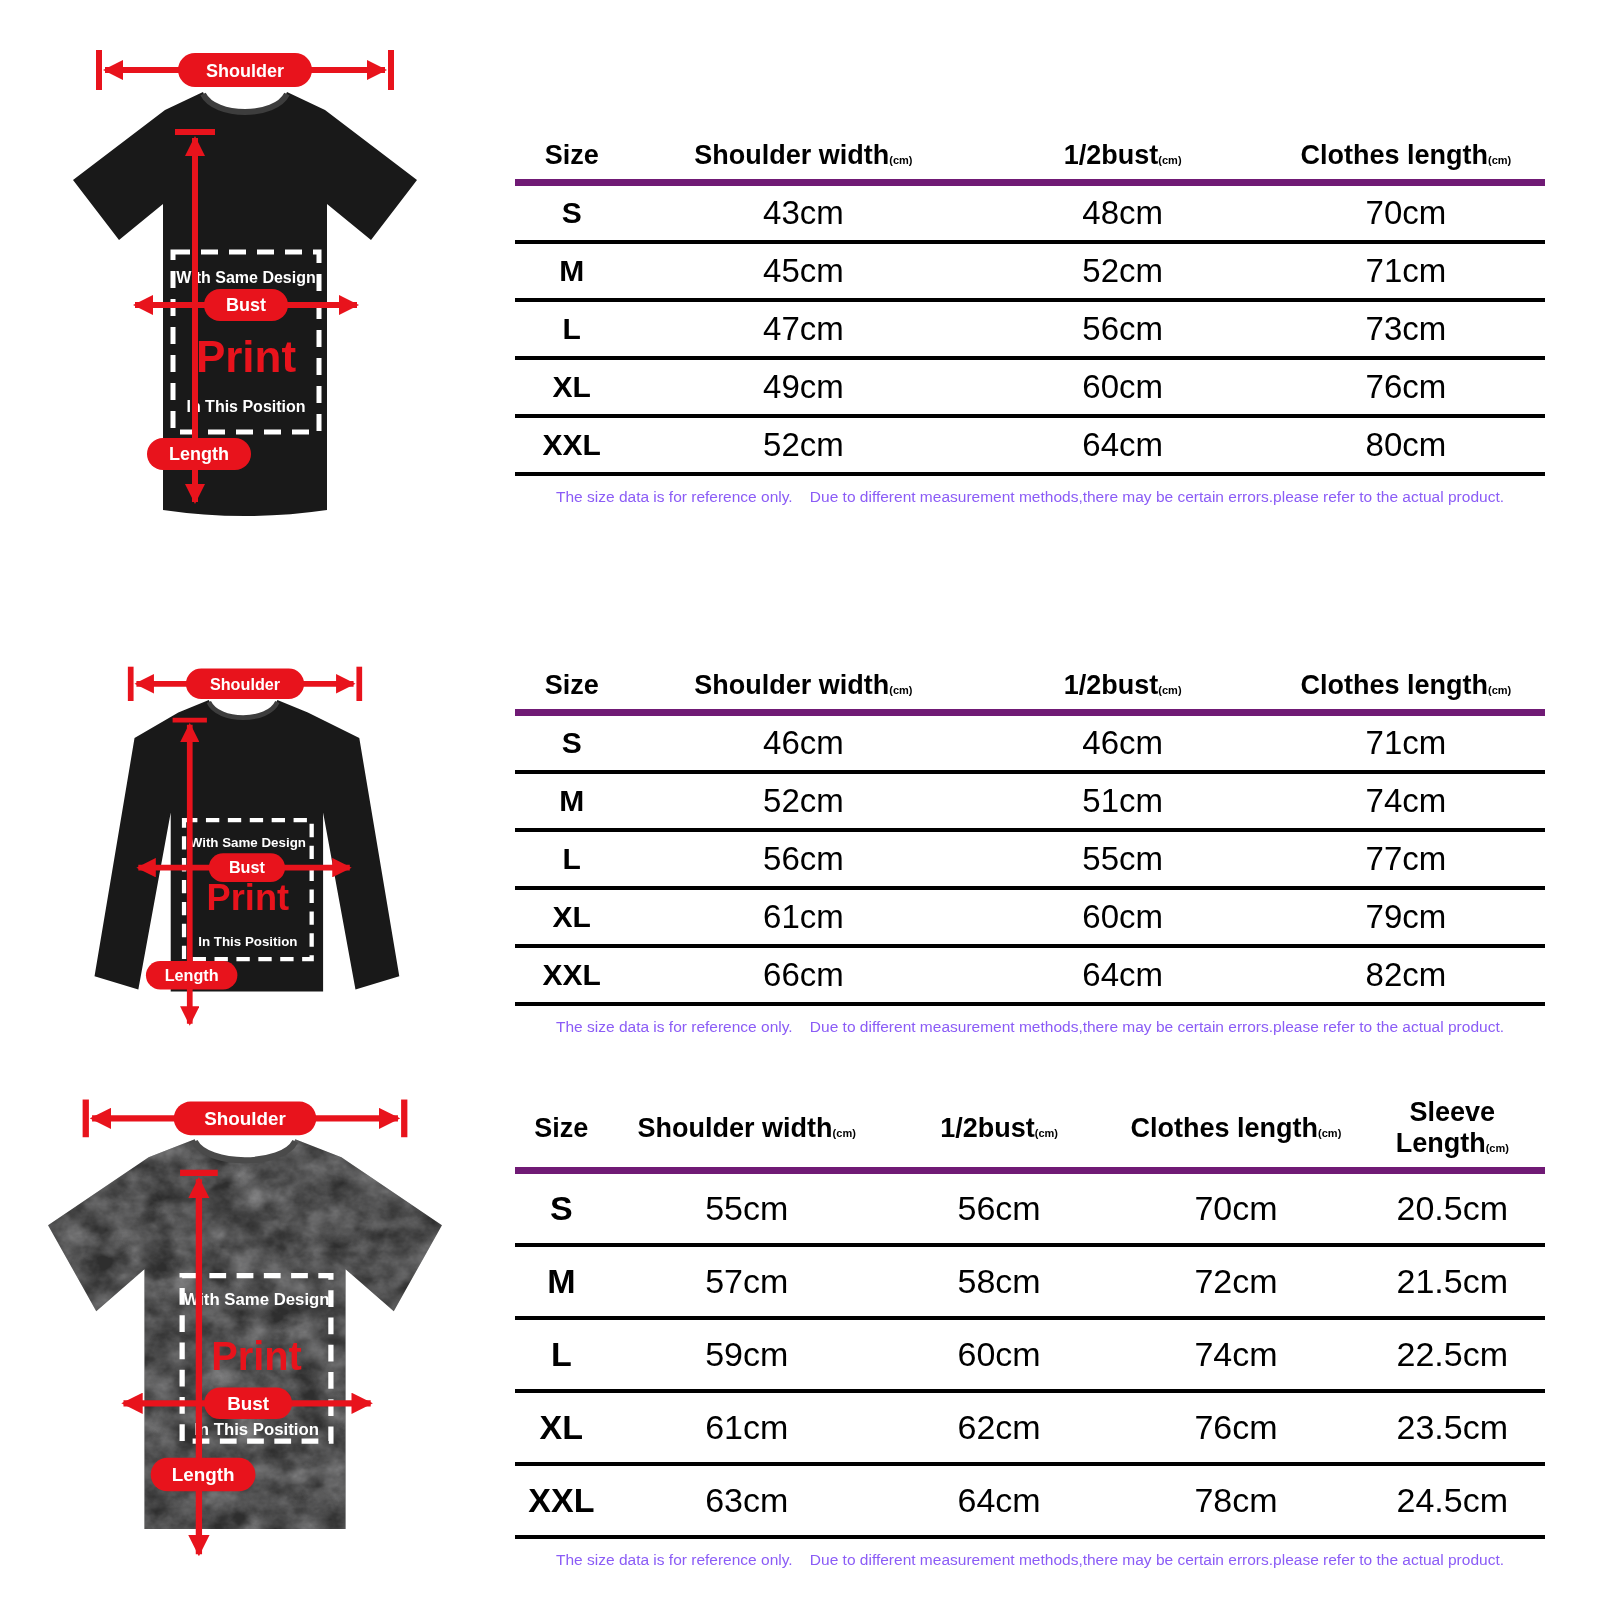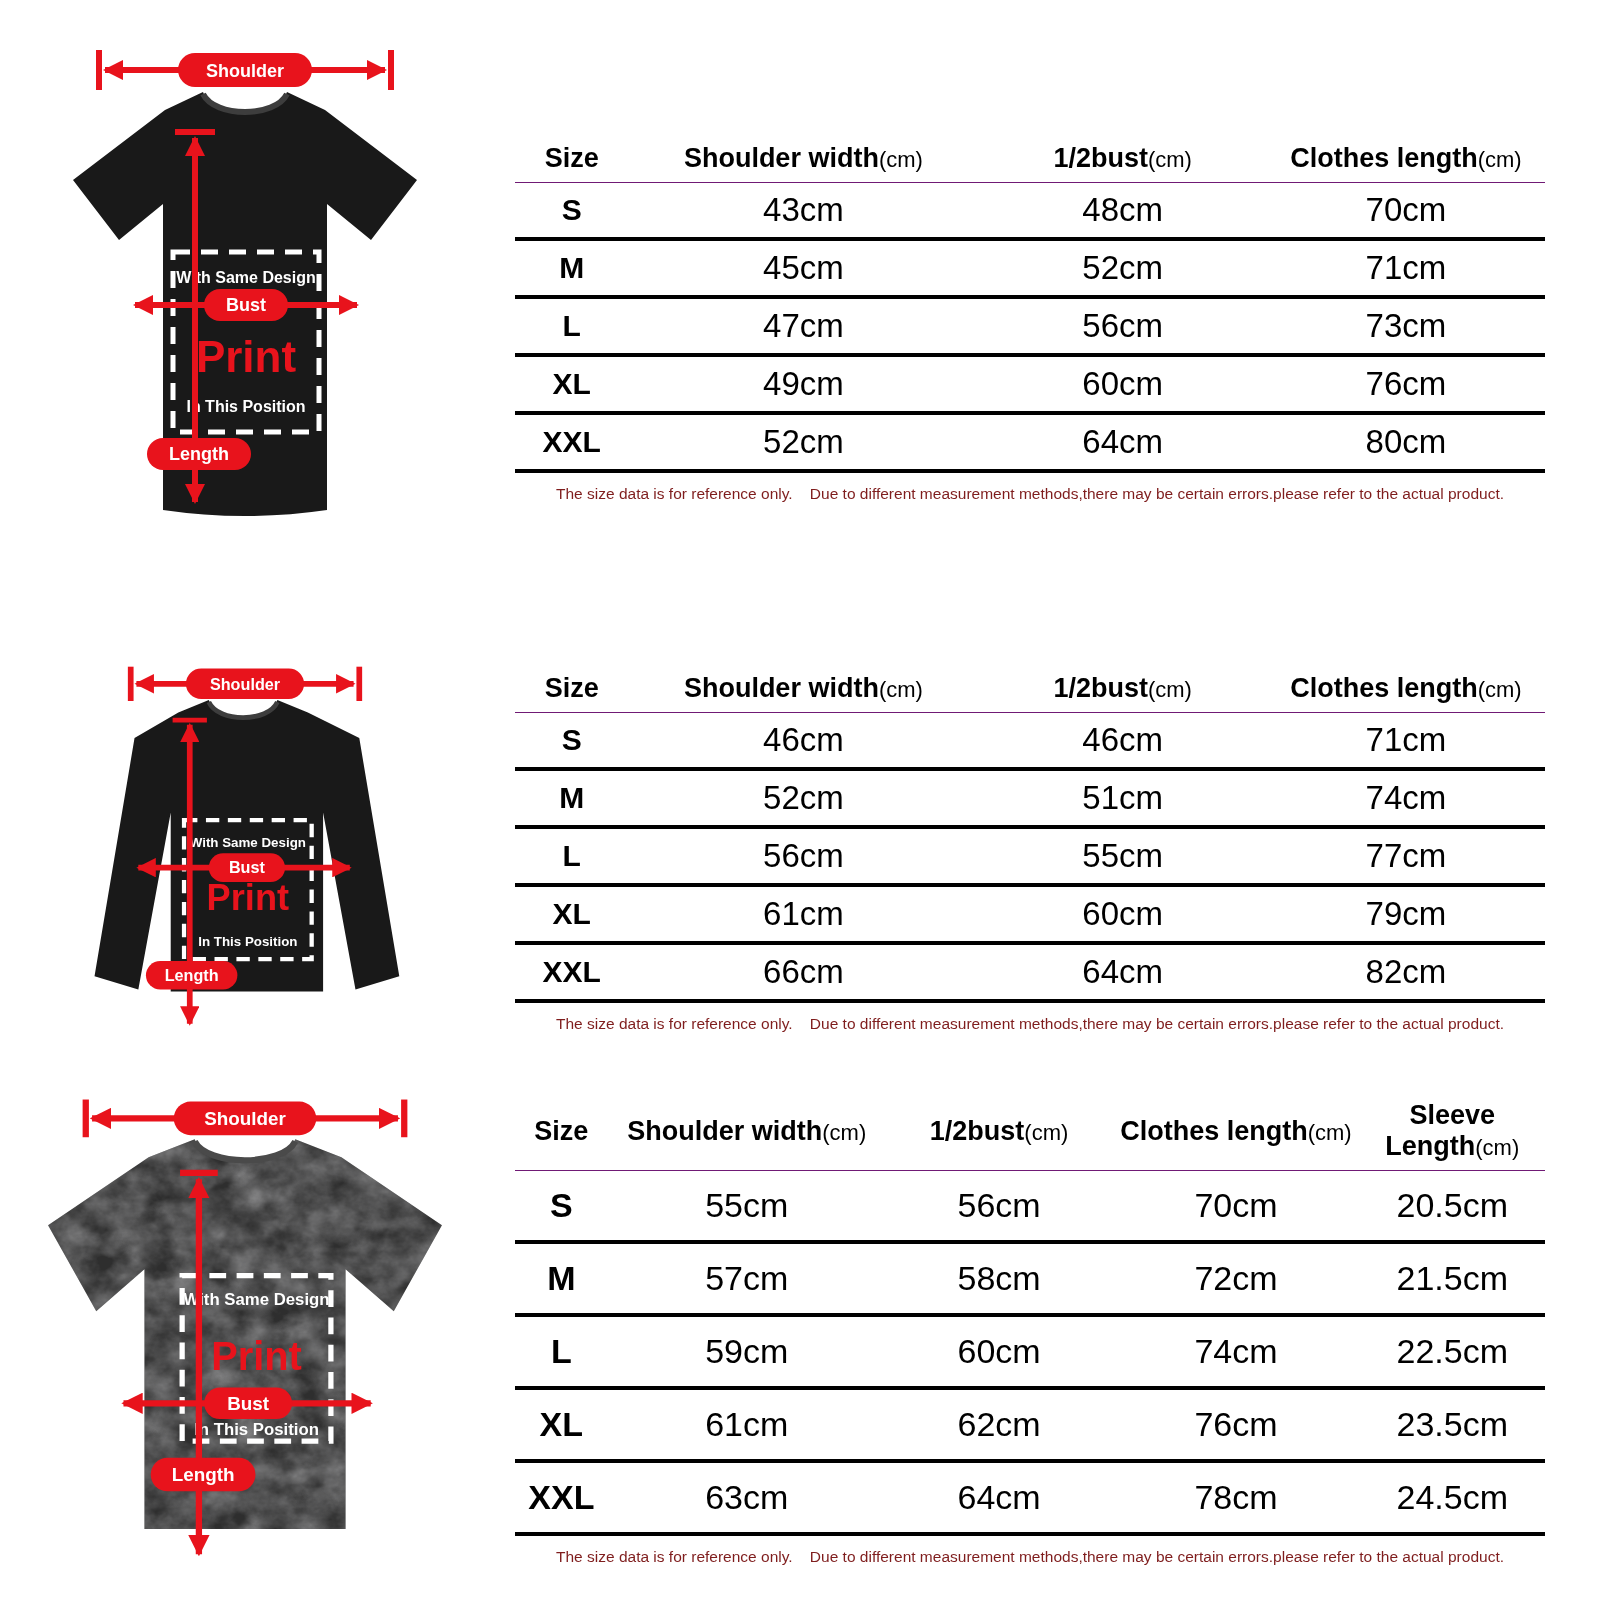--- a/index.html
+++ b/index.html
@@ -11,39 +11,39 @@
   .section{display:flex;align-items:center;width:1600px;box-sizing:border-box;}
   .s1{height:640px;}
   .s2{height:420px;}
   .s3{height:540px;}
   .shirt-col{width:490px;display:flex;align-items:center;justify-content:center;flex-shrink:0;}
   .table-col{flex:1;padding:0 55px 0 25px;display:flex;flex-direction:column;justify-content:center;}
 
   table{width:100%;border-collapse:collapse;table-layout:fixed;}
   th,td{text-align:center;margin:0;}
   thead th{font-weight:bold;font-size:27px;padding:6px 0 8px;}
-  thead .unit{font-size:22px;font-weight:normal;}
+  thead .unit{font-size:11px;font-weight:bold;}
   tbody td{font-size:33px;font-weight:normal;padding:8px 0;}
   tbody td:first-child{font-weight:bold;font-size:30px;}
-  thead tr{border-bottom:1px solid #701a75;}
+  thead tr{border-bottom:7px solid #701a75;}
   tbody tr{border-bottom:4px solid #000;}
   .s3 tbody td{padding:15px 0;font-size:34px;}
 
   .t4 th:nth-child(1){width:11%}
   .t4 th:nth-child(2){width:34%}
   .t4 th:nth-child(3){width:28%}
   .t4 th:nth-child(4){width:27%}
   .t5 th:nth-child(1){width:9%}
   .t5 th:nth-child(2){width:27%}
   .t5 th:nth-child(3){width:22%}
   .t5 th:nth-child(4){width:24%}
   .t5 th:nth-child(5){width:18%}
 
   .disclaimer{
-    font-size:15.5px;margin-top:12px;text-align:center;color:#7f1d1d;
+    font-size:15.5px;margin-top:12px;text-align:center;color:#8b5cf6;
     white-space:pre-wrap;
   }
 
   svg text{font-family:"Liberation Sans",sans-serif;text-anchor:middle;}
   .svg-small{fill:#ffffff;font-size:16px;font-weight:bold;}
   .svg-small2{fill:#ffffff;font-size:14px;font-weight:bold;}
   .svg-print{fill:#e8131c;font-size:44px;font-weight:bold;}
   .svg-print2{fill:#e8131c;font-size:38px;font-weight:bold;}
   .svg-pill{fill:#ffffff;font-size:18px;font-weight:bold;}
   .svg-pill2{fill:#ffffff;font-size:17px;font-weight:bold;}

